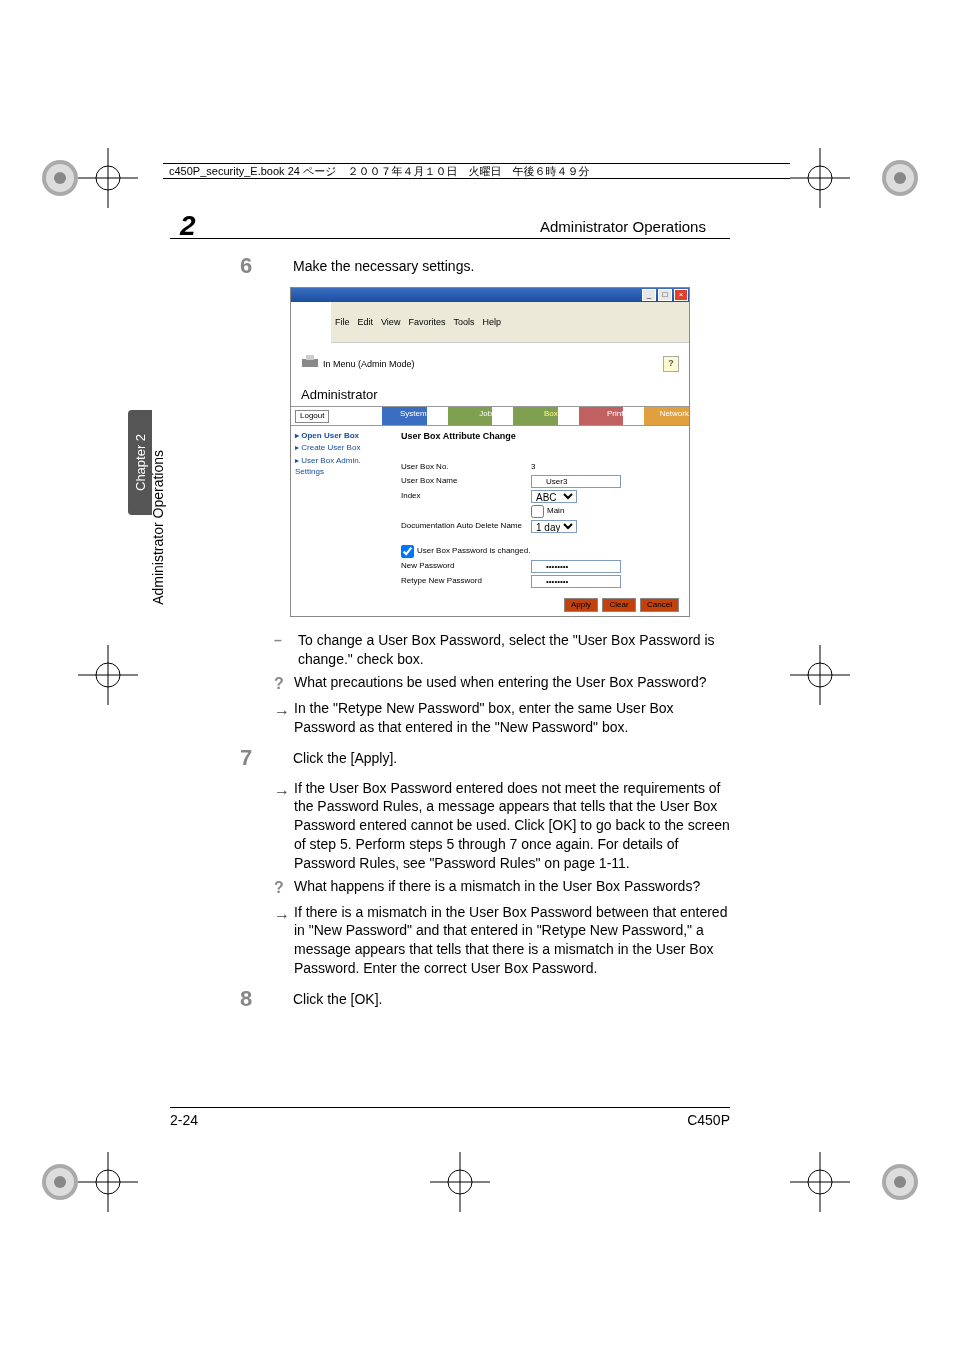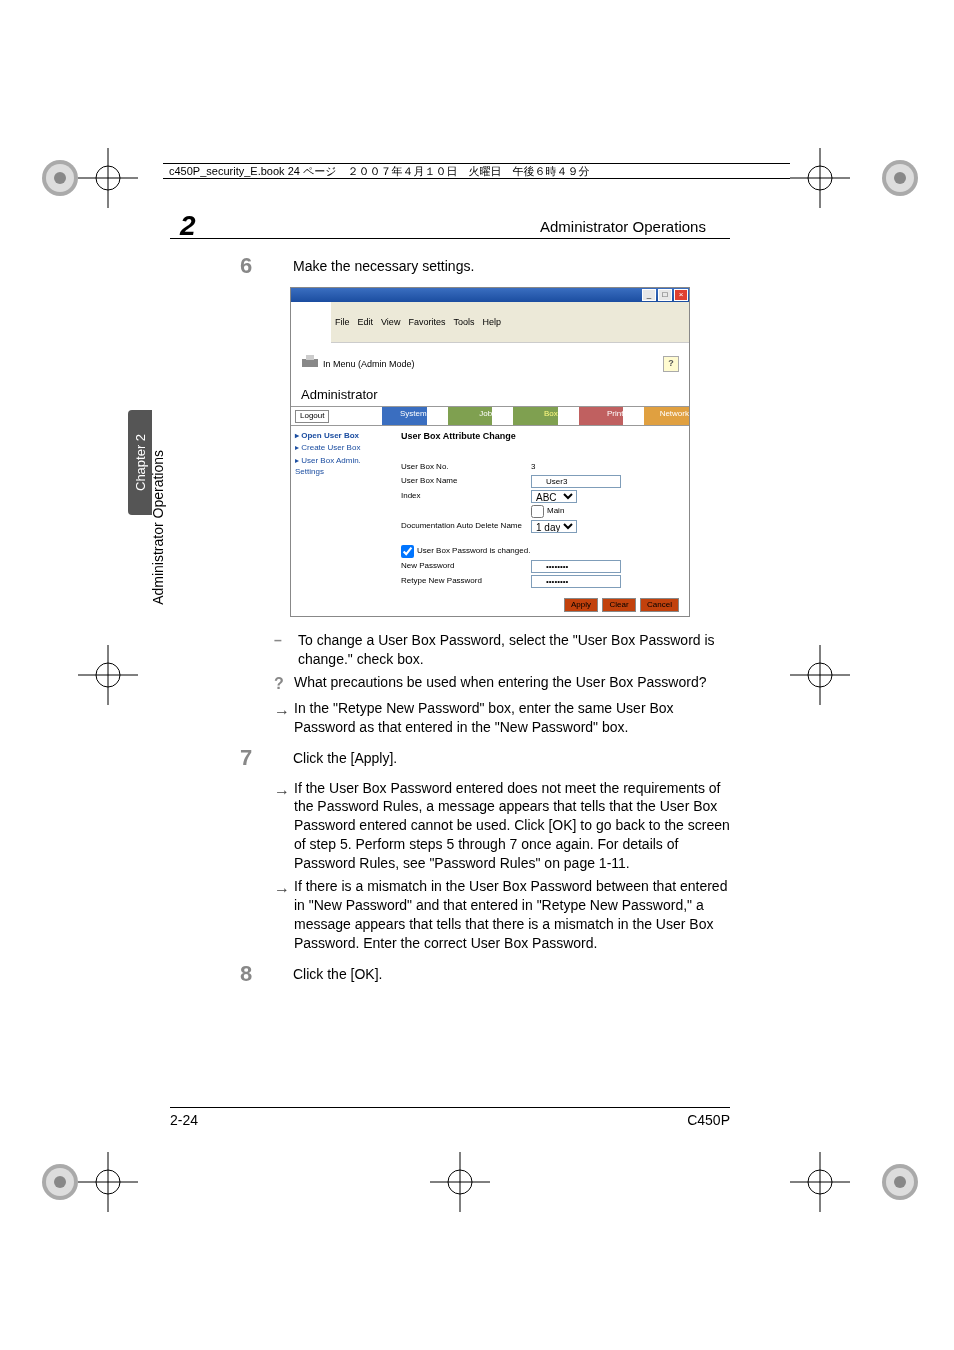--- a/index.html
+++ b/index.html
@@ -386,20 +386,24 @@
 
   <div class="step" style="margin-top:10px;">
     <div class="step-num">7</div>
     <div class="step-body">Click the [Apply].</div>
   </div>
   <div class="sub">
       <span class="arrow-icon"></span>
       <span class="sub-body">If the User Box Password entered does not meet the requirements of the Password Rules, a message appears that tells that the User Box Password entered cannot be used. Click [OK] to go back to the screen of step 5. Perform steps 5 through 7 once again. For details of Password Rules, see "Password Rules" on page 1-11.</span>
     </div>
   <div class="sub">
+      <span class="q-icon"></span>
+      <span class="sub-body">What happens if there is a mismatch in the User Box Passwords?</span>
+    </div>
+  <div class="sub">
       <span class="arrow-icon"></span>
       <span class="sub-body">If there is a mismatch in the User Box Password between that entered in "New Password" and that entered in "Retype New Password," a message appears that tells that there is a mismatch in the User Box Password. Enter the correct User Box Password.</span>
     </div>
 
   <div class="step" style="margin-top:10px;">
     <div class="step-num">8</div>
     <div class="step-body">Click the [OK].</div>
   </div>
 
 </div>

